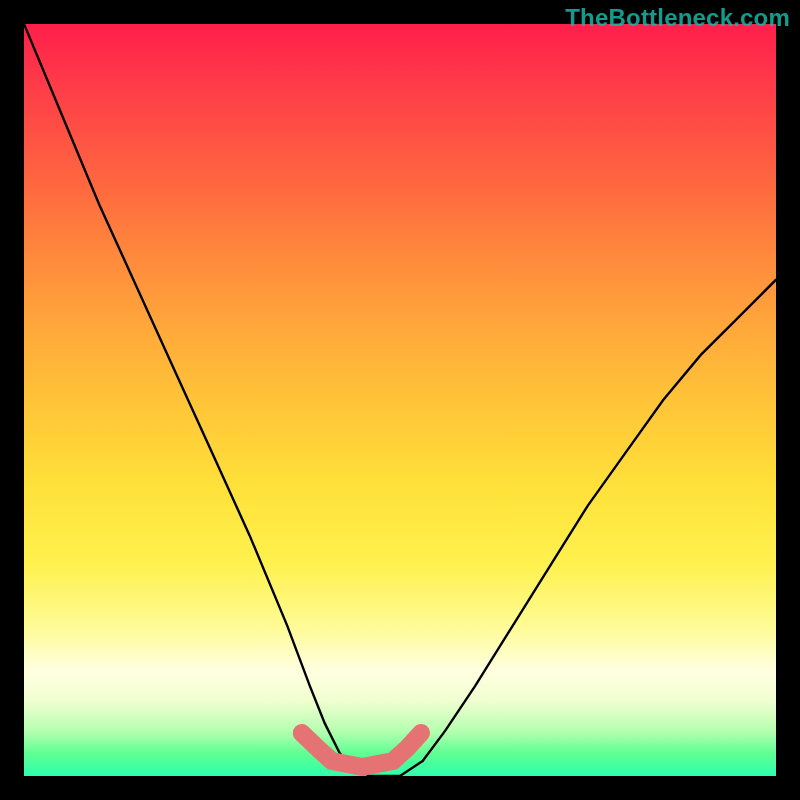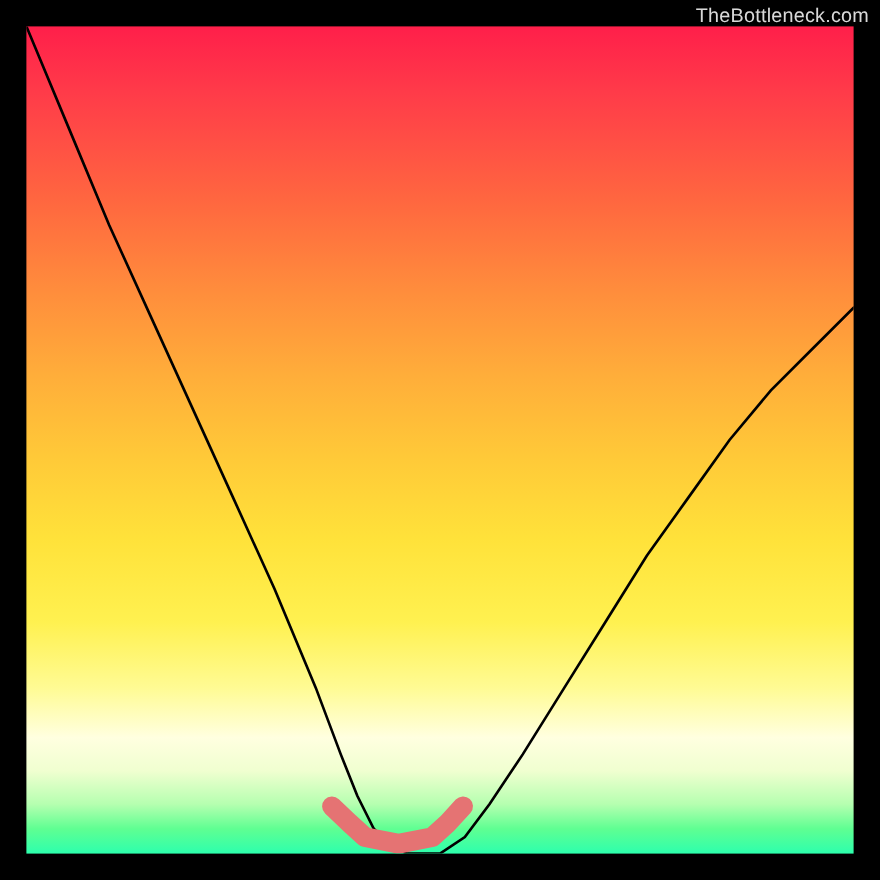--- a/index.html
+++ b/index.html
@@ -31,23 +31,23 @@
       #f0ffd0 90%,
       #b6ffb0 94%,
       #5fff92 97%,
       #2dffad 100%
     );
   }
   .watermark {
     position: absolute;
     top: 4px;
     right: 10px;
-    color: #ffffff;
-    font-size: 18px;
-    font-weight: 400;
+    color: #14b8a6;
+    font-size: 24px;
+    font-weight: 700;
     letter-spacing: 0.2px;
     opacity: 0.85;
   }
   svg.curve {
     position: absolute;
     left: 0;
     top: 0;
     width: 752px;
     height: 752px;
   }

